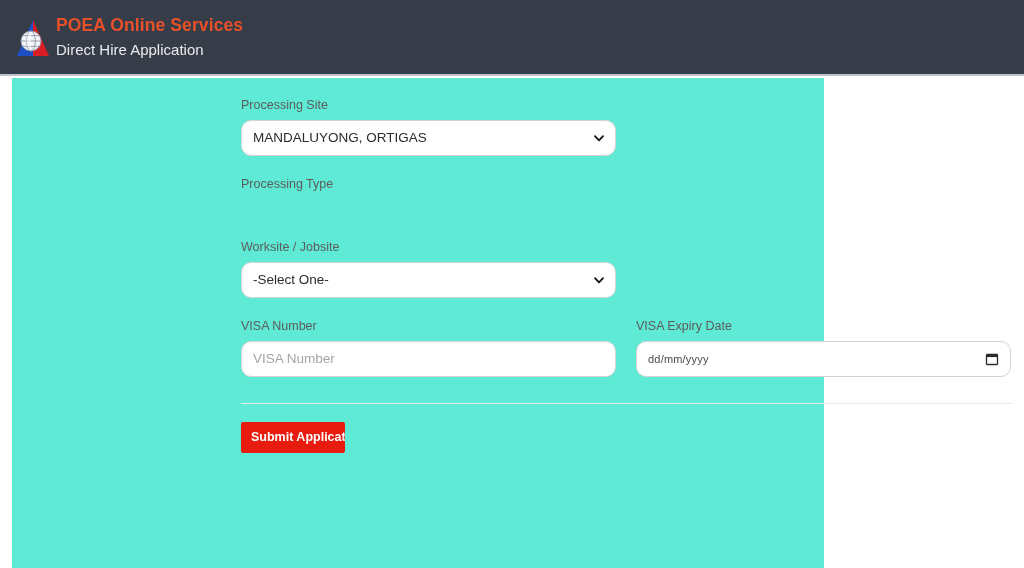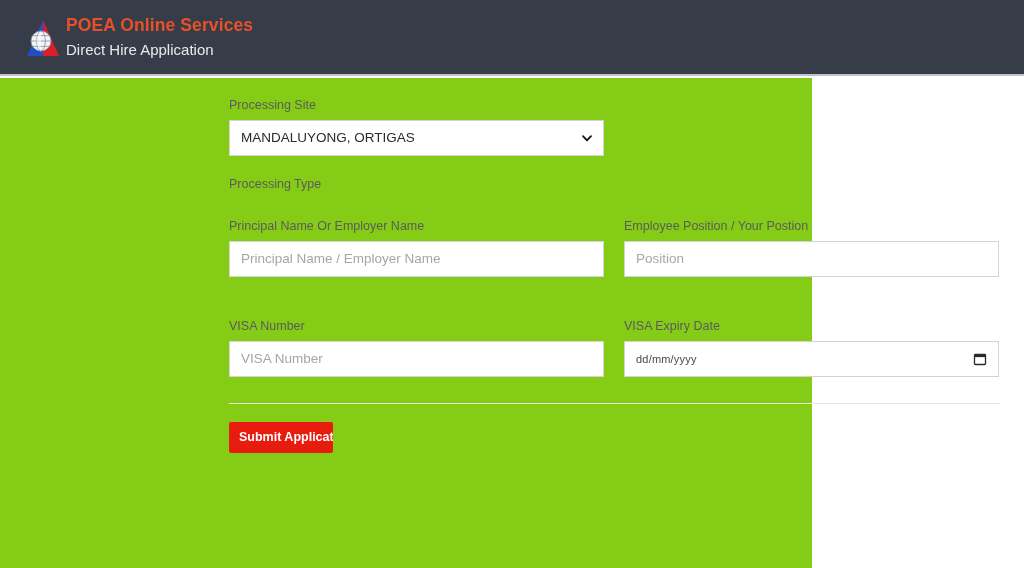--- a/index.html
+++ b/index.html
@@ -17,22 +17,21 @@
     left: 0; top: 0;
     width: 1024px; height: 76px;
     background: #373d48;
     border-bottom: 2px solid #bfc3d0;
     display: flex;
     align-items: center;
   }
   .brand {
     display: flex;
     align-items: center;
-    padding-left: 4px;
-    margin-left: 22px;
+    padding-left: 16px;
   }
   .logo {
     width: 34px; height: 40px;
     position: relative;
     flex: 0 0 auto;
     margin-top: 2px;
   }
   .logo svg { display: block; }
   .brand-text {
     display: flex;
@@ -50,24 +49,24 @@
   }
   .brand-sub {
     color: #e9eaec;
     font-size: 15px;
     font-weight: normal;
   }
 
   
   .content {
     position: absolute;
-    left: 0; top: 78px;
+    left: 12px; top: 78px;
     width: 812px;
     height: 490px;
-    background: #84cc16;
+    background: #5eead4;
   }
   .form {
     position: absolute;
     left: 229px;
     top: 20px;
     width: 771px;
   }
   .row {
     display: flex;
     gap: 20px;
@@ -81,21 +80,21 @@
     color: #5c5c5c;
     margin-bottom: 6px;
     line-height: 1.25;
   }
 
   .ctrl {
     width: 375px;
     height: 36px;
     border: 1px solid #d3d3d3;
     background: #fff;
-    border-radius: 0;
+    border-radius: 10px;
     font-family: "Liberation Sans", sans-serif;
     font-size: 13.5px;
     color: #3c3c3c;
     padding: 0 11px;
     display: flex;
     align-items: center;
     position: relative;
   }
   .ctrl.text .ph { color: #a6a6a6; font-size: 13.5px; }
   .ctrl.select .val { color: #2b2b2b; font-size: 13.5px; }
@@ -189,37 +188,36 @@
     <div class="gap-row"></div>
 
     <div class="row">
       <div class="col">
         <label class="field-label">Processing Type</label>
       </div>
     </div>
 
     <div class="gap-row"></div>
 
-    <div class="row">
-      <div class="col">
-        <label class="field-label">Principal Name Or Employer Name</label>
-        <div class="ctrl text">
-          <span class="ph">Principal Name / Employer Name</span>
-        </div>
-      </div>
-      <div class="col">
-        <label class="field-label">Employee Position / Your Postion</label>
-        <div class="ctrl text">
-          <span class="ph">Position</span>
-        </div>
-      </div>
-    </div>
-
-    <div class="gap-row"></div>
-
+
+    <div class="gap-row"></div>
+
+    <div class="row">
+      <div class="col">
+        <label class="field-label">Worksite / Jobsite</label>
+        <div class="ctrl select">
+          <span class="val">-Select One-</span>
+          <span class="chev">
+            <svg width="12" height="12" viewBox="0 0 12 12">
+              <path d="M2 4.2 L6 8.4 L10 4.2" stroke="#111" stroke-width="1.8" fill="none" stroke-linecap="round" stroke-linejoin="round"></path>
+            </svg>
+          </span>
+        </div>
+      </div>
+    </div>
 
     <div class="gap-row"></div>
 
     <div class="row">
       <div class="col">
         <label class="field-label">VISA Number</label>
         <div class="ctrl text">
           <span class="ph">VISA Number</span>
         </div>
       </div>

